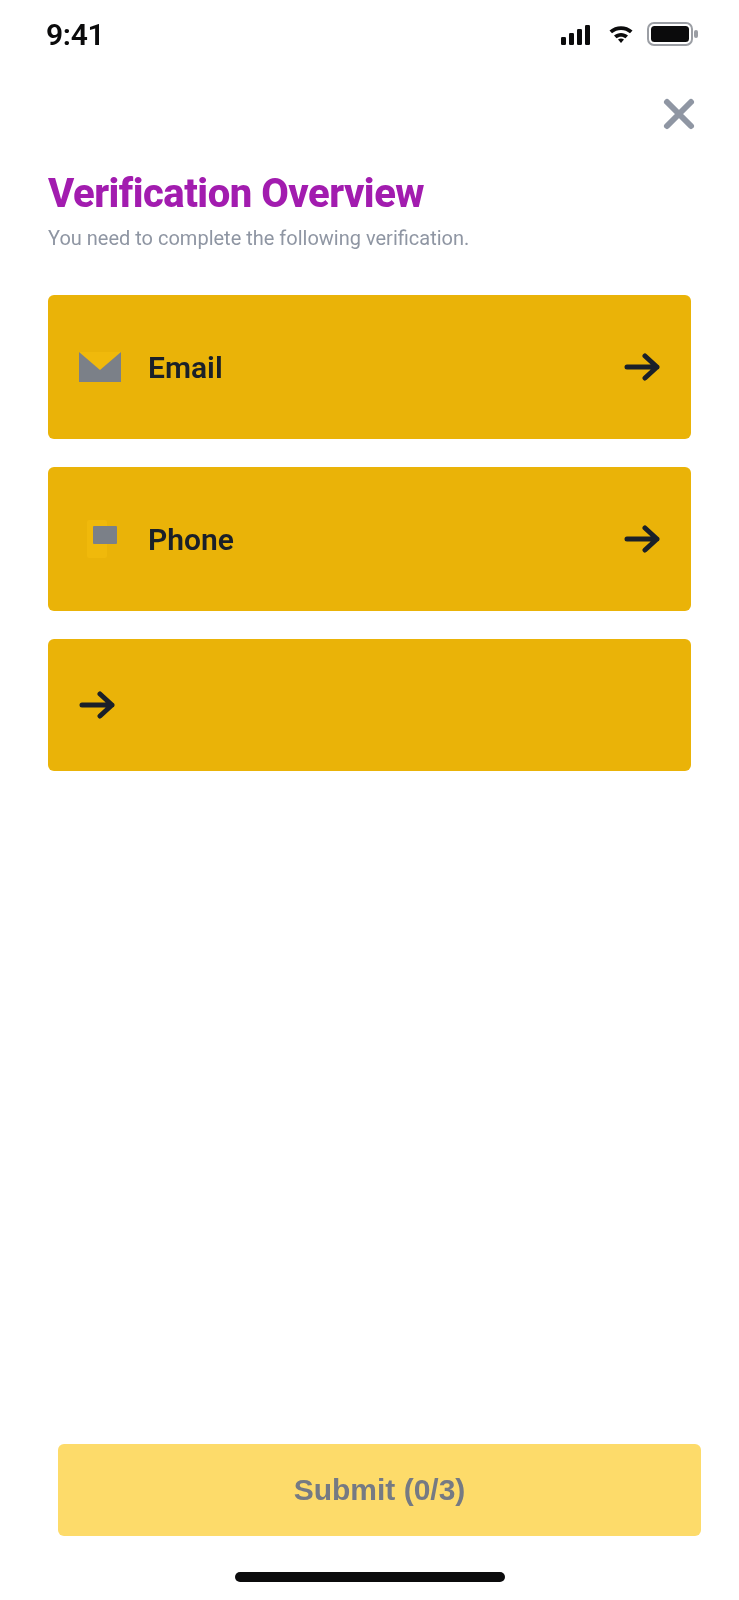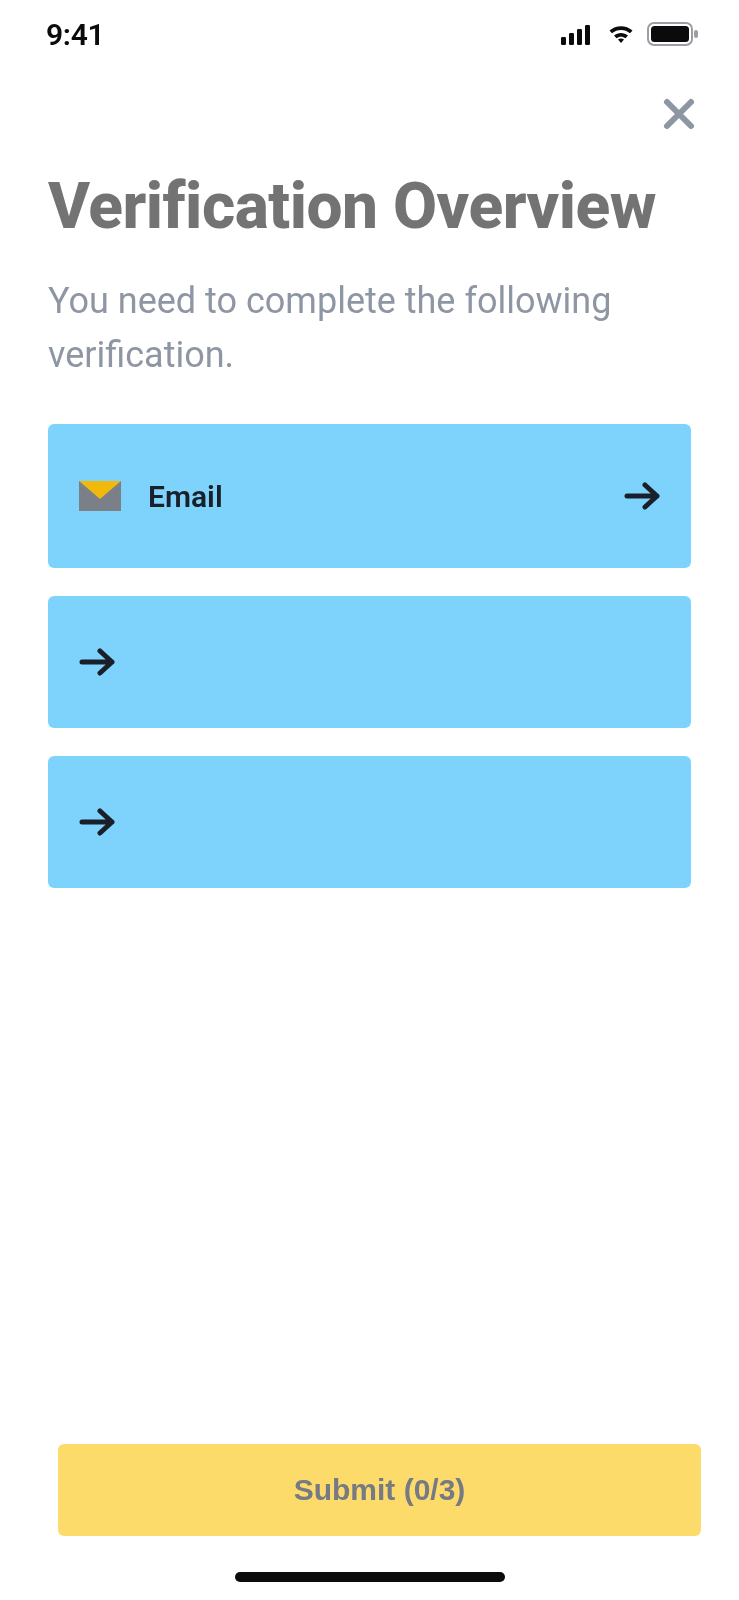--- a/index.html
+++ b/index.html
@@ -11,26 +11,26 @@
   .status-time { font-size: 30px; font-weight: 600; letter-spacing: -0.3px; color: #0b0b0c; }
   .status-icons { display: flex; align-items: center; gap: 10px; }
   .status-icons svg { display: block; }
 
   
   .top-bar { display: flex; justify-content: flex-end; align-items: center; padding: 24px 36px 8px 36px; }
   .close-btn { width: 48px; height: 48px; display: flex; align-items: center; justify-content: center; color: #8f96a3; cursor: pointer; }
 
   
   .header { padding: 24px 48px 0 48px; }
-  .title { font-size: 64px; font-weight: 800; letter-spacing: -0.5px; color: #737373; line-height: 1.1; }
-  .subtitle { margin-top: 32px; font-size: 36px; font-weight: 400; color: #8f96a3; line-height: 1.5; }
+  .title { font-size: 40px; font-weight: 800; letter-spacing: -0.5px; color: #a21caf; line-height: 1.1; }
+  .subtitle { margin-top: 7px; font-size: 20px; font-weight: 400; color: #8f96a3; line-height: 1.5; }
 
   
   .list { padding: 42px 48px 0 48px; display: flex; flex-direction: column; gap: 28px; }
-  .item { display: flex; align-items: center; justify-content: space-between; background: #7dd3fc; border-radius: 6px; padding: 52px 30px 52px 30px; cursor: pointer; }
+  .item { display: flex; align-items: center; justify-content: space-between; background: #eab308; border-radius: 6px; padding: 52px 30px 52px 30px; cursor: pointer; }
   .item-left { display: flex; align-items: center; gap: 26px; }
   .item-label { font-size: 30px; font-weight: 600; color: #1a2029; }
   .item-icon { width: 44px; height: 40px; display: flex; align-items: center; justify-content: center; }
   .arrow { color: #1a2029; display: flex; align-items: center; }
 
   
   .footer { margin-top: auto; padding: 0 48px 64px 48px; }
   .submit-btn { width: 100%; height: 92px; background: #fddb6a; color: #757a83; border: none; border-radius: 6px; font-size: 30px; font-weight: 600; cursor: pointer; display: flex; align-items: center; justify-content: center; margin-left: 10px; }
 
   
@@ -97,20 +97,30 @@
         <span class="item-label">Email</span>
       </div>
       <span class="arrow">
         <svg width="38" height="28" viewBox="0 0 38 28">
           <path d="M4 14 L34 14 M22 3 L34 14 L22 25" stroke="#1a2029" stroke-width="5" fill="none" stroke-linecap="round" stroke-linejoin="round"></path>
         </svg>
       </span>
     </div>
 
     <div class="item">
+      <div class="item-left">
+        <span class="item-icon">
+          <svg width="42" height="42" viewBox="0 0 42 42">
+            <rect x="8" y="2" width="20" height="38" rx="2" fill="#f0b90b"></rect>
+            <rect x="14" y="8" width="24" height="18" rx="1" fill="#7b8088"></rect>
+            <path d="M20 26 L26 20 L26 26 Z" fill="#7b8088"></path>
+          </svg>
+        </span>
+        <span class="item-label">Phone</span>
+      </div>
       <span class="arrow">
         <svg width="38" height="28" viewBox="0 0 38 28">
           <path d="M4 14 L34 14 M22 3 L34 14 L22 25" stroke="#1a2029" stroke-width="5" fill="none" stroke-linecap="round" stroke-linejoin="round"></path>
         </svg>
       </span>
     </div>
 
     <div class="item">
       <span class="arrow">
         <svg width="38" height="28" viewBox="0 0 38 28">

